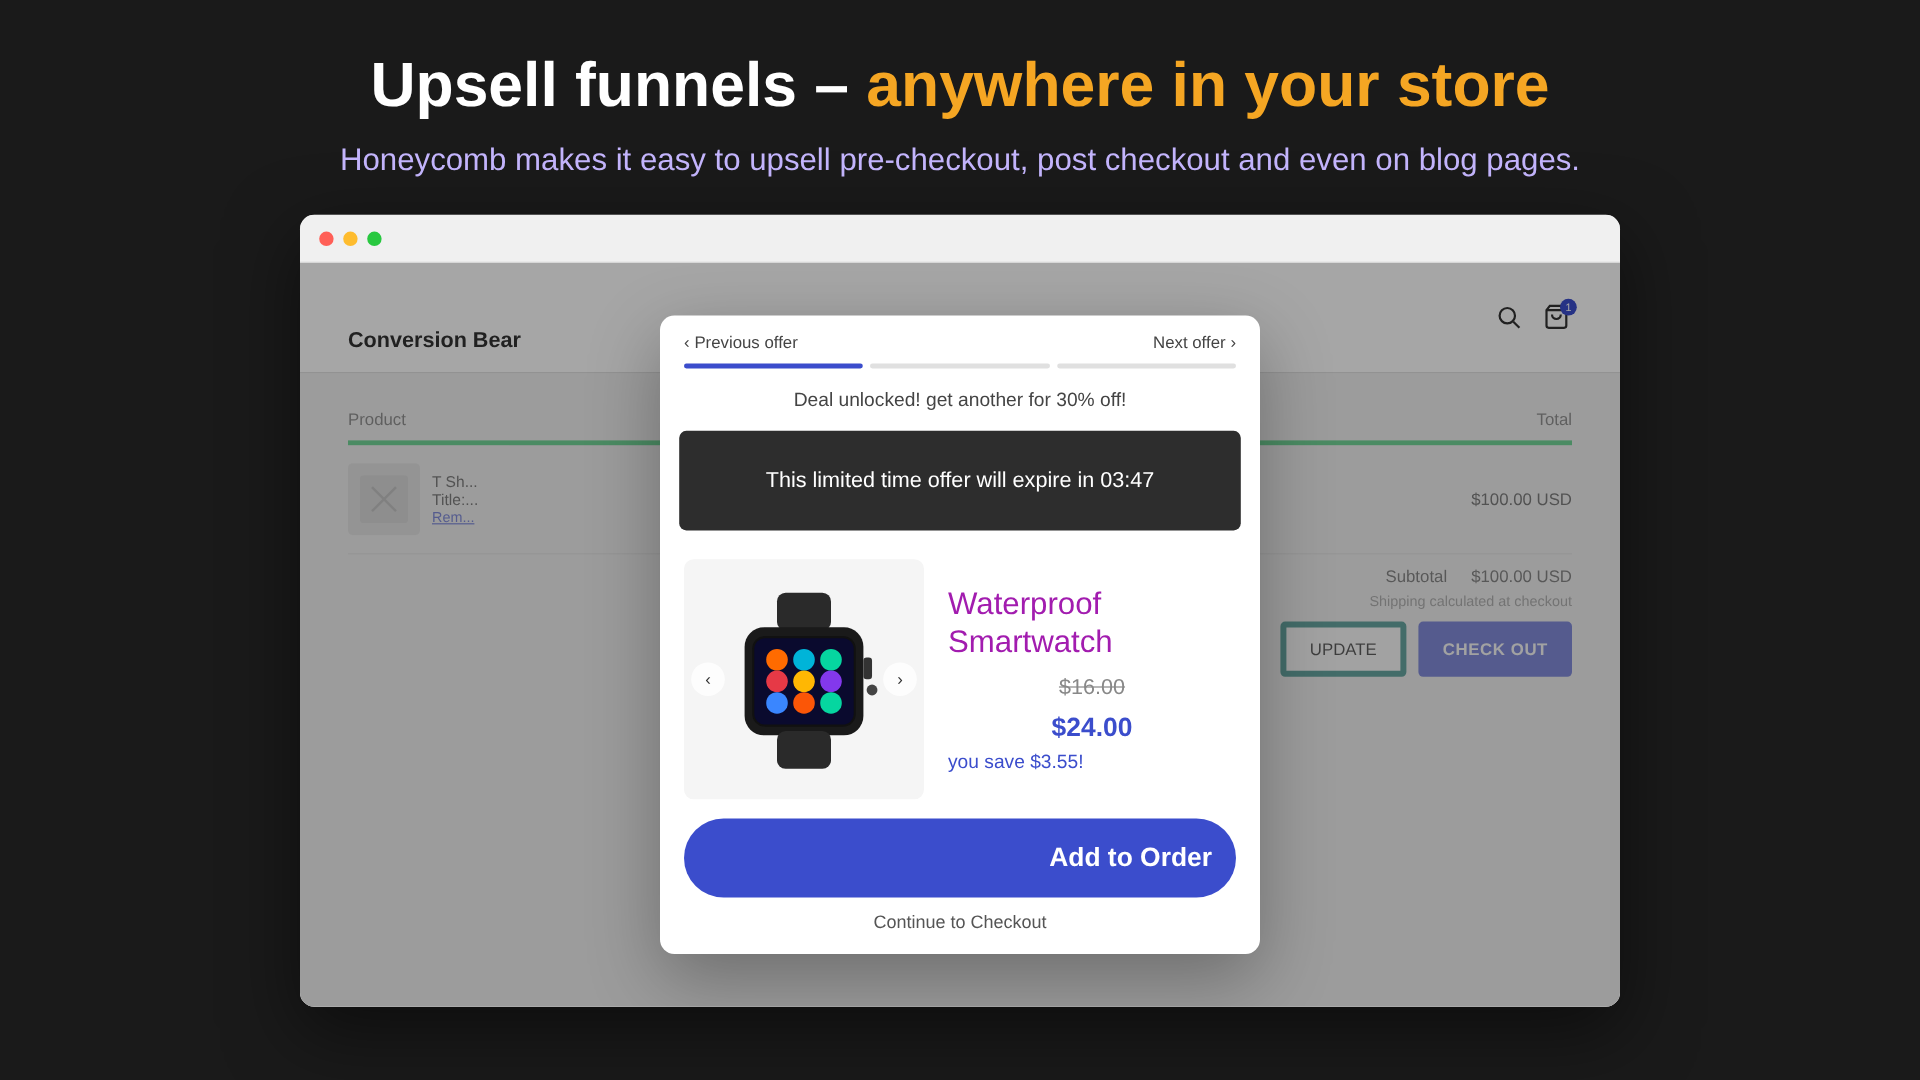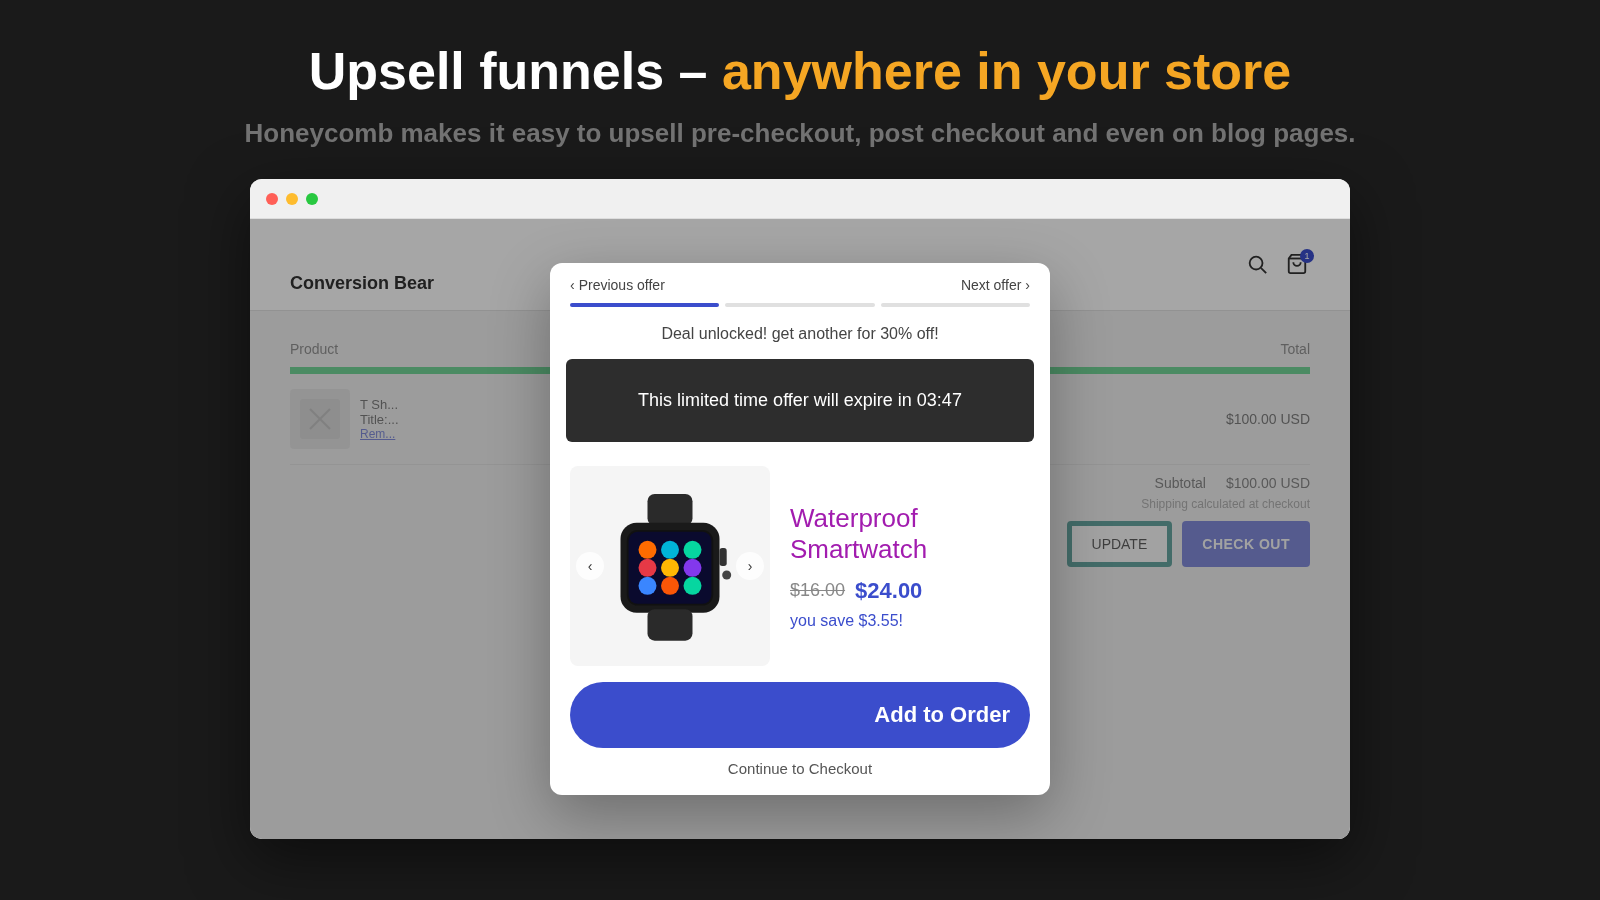--- a/index.html
+++ b/index.html
@@ -28,22 +28,22 @@
       margin-bottom: 16px;
       line-height: 1.2;
     }
 
     .hero-title .highlight {
       color: #f5a623;
     }
 
     .hero-subtitle {
       font-size: 26px;
-      font-weight: 700;
-      color: #737373;
+      font-weight: 400;
+      color: #c4b5fd;
     }
 
     .browser-window {
       width: 1100px;
       background: #e8e8e8;
       border-radius: 12px;
       overflow: hidden;
       box-shadow: 0 20px 60px rgba(0,0,0,0.5);
       position: relative;
     }
@@ -122,21 +122,21 @@
     
     .cart-bg {
       padding: 20px 40px;
       opacity: 0.6;
     }
 
     .cart-table-header {
       display: grid;
       grid-template-columns: 1fr 1fr 1fr 1fr;
       padding: 10px 0;
-      border-bottom: 7px solid #22c55e;
+      border-bottom: 4px solid #22c55e;
       font-size: 14px;
       color: #555;
     }
 
     .cart-row {
       display: grid;
       grid-template-columns: 1fr 1fr 1fr 1fr;
       padding: 15px 0;
       border-bottom: 1px solid #ddd;
       align-items: center;
@@ -339,20 +339,21 @@
       color: #a21caf;
       line-height: 1.2;
       margin-bottom: 12px;
     }
 
     .price-row {
       display: flex;
       align-items: center;
       gap: 10px;
       margin-bottom: 8px;
+      flex-direction: column;
     }
 
     .original-price {
       font-size: 18px;
       color: #888;
       text-decoration: line-through;
     }
 
     .sale-price {
       font-size: 22px;

